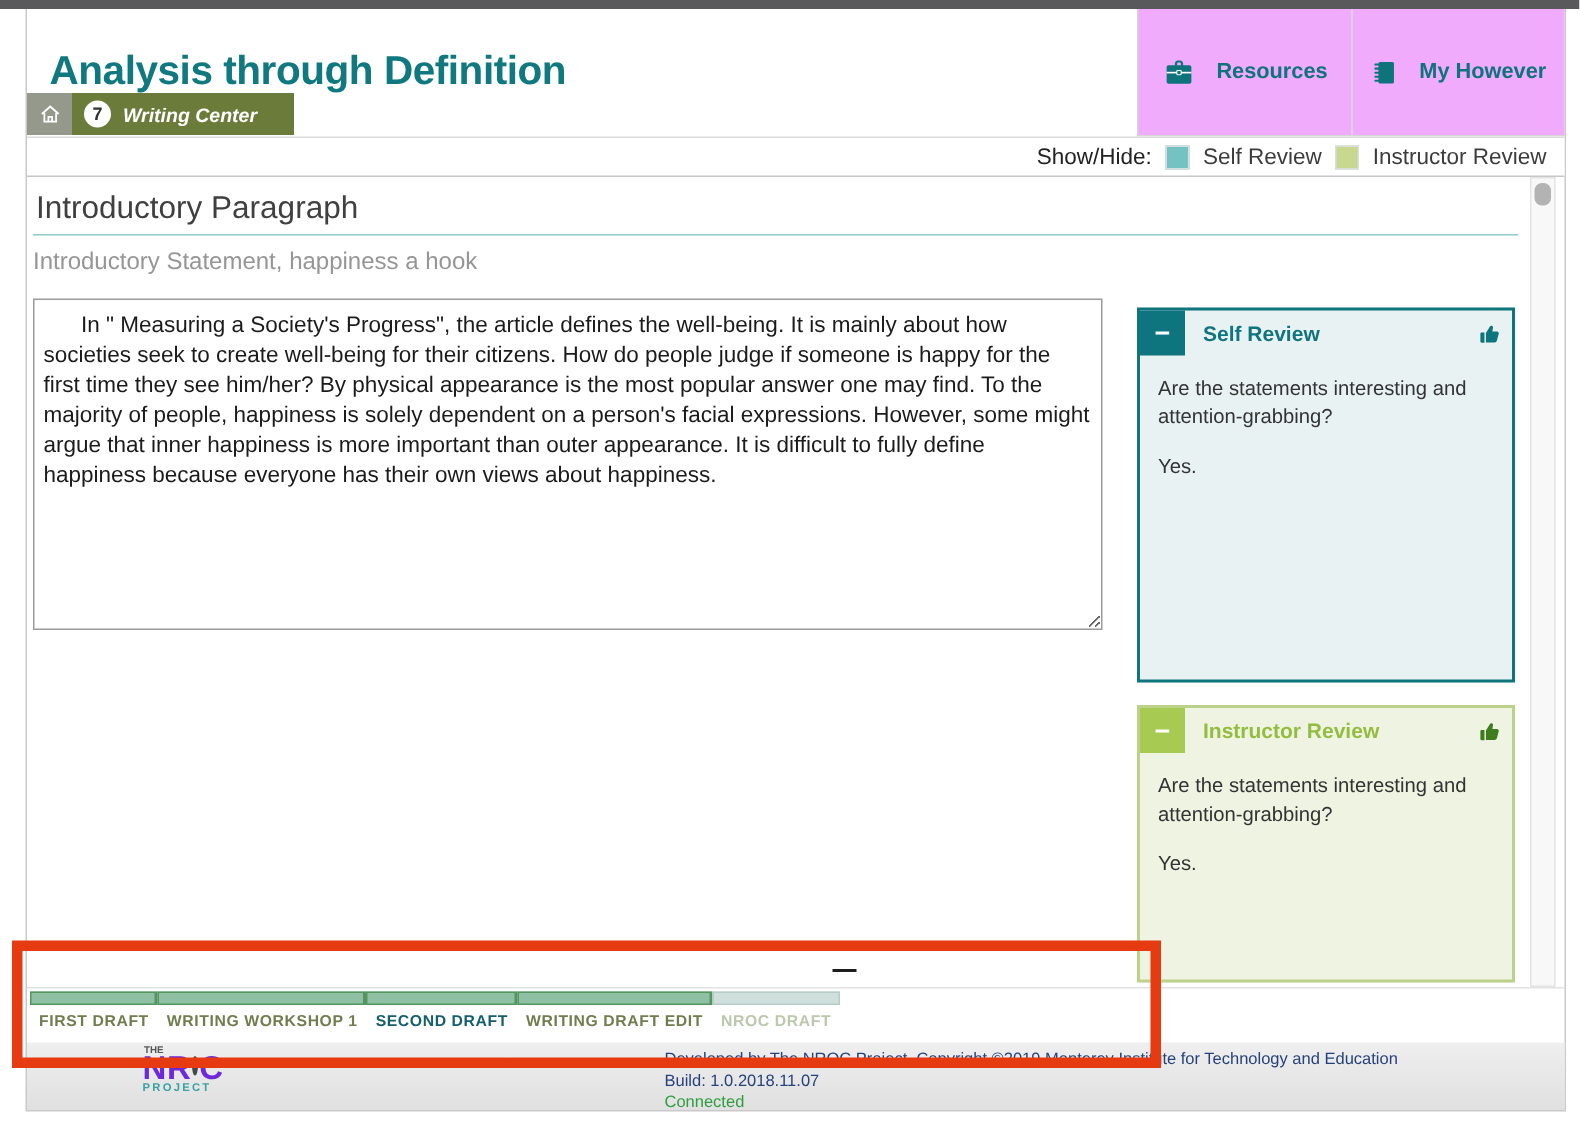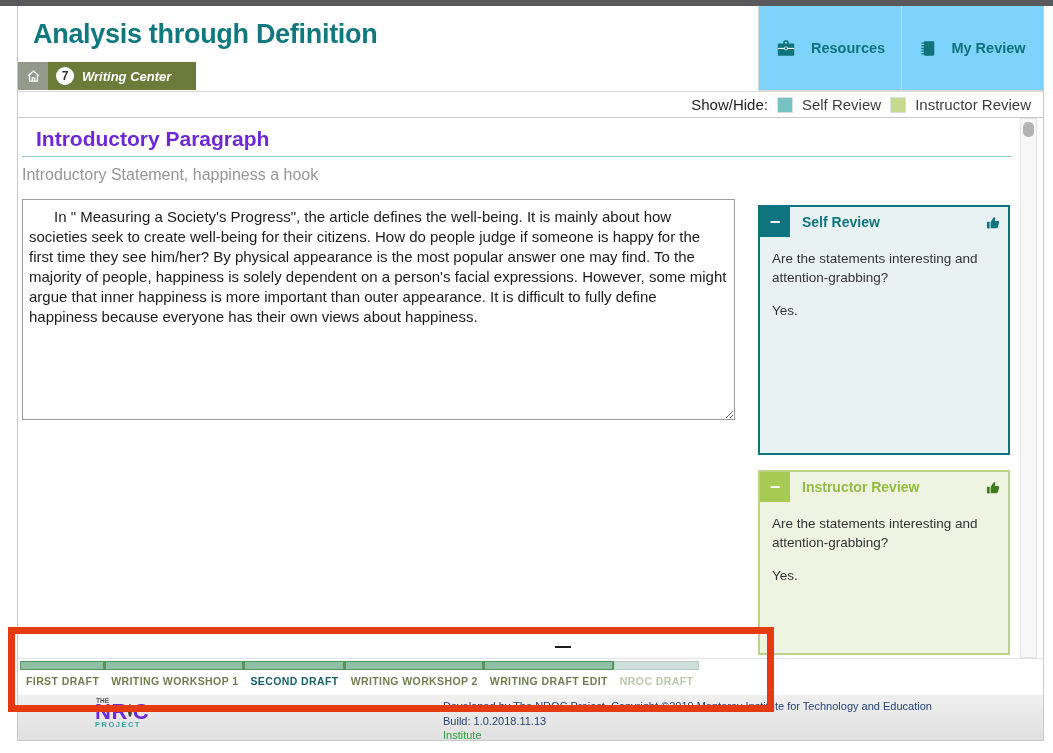--- a/index.html
+++ b/index.html
@@ -8,23 +8,23 @@
   .abs { position:absolute; }
   #stage-root { position:relative; width:1053px; height:753px; background:#fff; }
 
   
   .top-strip { left:0; top:0; width:1053px; height:6px; background:#59595b; }
   .frame-left  { left:17px; top:6px; width:1px; height:734px; background:#c9c9c9; }
   .frame-right { left:1043px; top:6px; width:1px; height:734px; background:#c9c9c9; }
   .frame-bottom{ left:17px; top:740px; width:1027px; height:1px; background:#c9c9c9; }
 
   
-  .page-title { left:33px; top:19px; font-size:27px; font-weight:bold; color:#10787f; letter-spacing:-0.3px; }
+  .page-title { left:33px; top:32px; font-size:27px; font-weight:bold; color:#10787f; letter-spacing:-0.3px; }
   .hdr-cell { top:6px; height:85px; border-left:1px solid #d5d5d5; border-bottom:1px solid #d5d5d5;
-              display:flex; align-items:center; justify-content:center; gap:14px; background:#7dd3fc; cursor:pointer; }
+              display:flex; align-items:center; justify-content:center; gap:14px; background:#f0abfc; cursor:pointer; }
   .hdr-cell .lbl { color:#0f737c; font-weight:bold; font-size:14.5px; }
   #resources-cell { left:758px; width:143px; }
   #journal-cell  { left:901px; width:142px; }
 
   
   .tab-home { left:18px; top:62px; width:30px; height:28px; background:#95998c;
               display:flex; align-items:center; justify-content:center; cursor:pointer; }
   .tab-writing { left:48px; top:62px; width:148px; height:28px; background:#6b7c3a;
                  display:flex; align-items:center; gap:8px; padding-left:8px; cursor:pointer; }
   .badge-7 { width:18px; height:18px; background:#fff; border-radius:50%;
@@ -36,21 +36,21 @@
   .showhide-row { left:18px; top:91px; width:1025px; height:27px; background:#fff;
                   border-top:1px solid #dcdcdc; border-bottom:1px solid #c8c8c8;
                   display:flex; align-items:center; justify-content:flex-end; gap:9px; padding-right:12px; }
   .showhide-row .cap { font-weight:normal; font-size:15px; color:#222; }
   .swatch { width:16px; height:16px; border:1px solid #d8dde0; cursor:pointer; }
   .swatch.teal { background:#74c2c1; }
   .swatch.green { background:#c9d88f; }
   .showhide-row .sw-lbl { font-size:15px; color:#3c3c3c; }
 
   
-  .content-heading { left:36px; top:127px; font-size:21px; font-weight:bold; color:#6d28d9; }
+  .content-heading { left:24px; top:127px; font-size:21px; font-weight:normal; color:#404040; }
   .heading-rule { left:22px; top:156px; width:990px; height:1px; background:#8fcbcb; }
   .content-sub { left:22px; top:166px; font-size:16px; color:#969696; }
 
   
   #essay-box { left:22px; top:199px; width:713px; height:221px; border:1px solid #9b9b9b;
                background:#fff; font-family:"Liberation Sans", sans-serif; font-size:15px;
                line-height:20px; color:#1b1b1b; padding:7px 6px; resize:both; }
 
   
   .panel { width:252px; }
@@ -136,21 +136,21 @@
     <span>
       <svg width="18" height="19" viewBox="0 0 20 20" fill="#0f737c">
         <rect x="5.5" y="2" width="11.5" height="16" rx="1.2"></rect>
         <rect x="2.5" y="3.2" width="4" height="1.5" rx="0.7"></rect>
         <rect x="2.5" y="6.2" width="4" height="1.5" rx="0.7"></rect>
         <rect x="2.5" y="9.2" width="4" height="1.5" rx="0.7"></rect>
         <rect x="2.5" y="12.2" width="4" height="1.5" rx="0.7"></rect>
         <rect x="2.5" y="15.2" width="4" height="1.5" rx="0.7"></rect>
       </svg>
     </span>
-    <span class="lbl">My Review</span>
+    <span class="lbl">My However</span>
   </div>
 
   <div class="abs tab-home">
     <span>
       <svg width="15" height="14" viewBox="0 0 16 15" fill="none" stroke="#ffffff" stroke-width="1.3">
         <path d="M2 7.5 8 2.2 14 7.5"></path>
         <path d="M3.8 6.8V13h8.4V6.8"></path>
         <path d="M6.7 13V9.6h2.6V13"></path>
       </svg>
     </span>
@@ -218,44 +218,40 @@
       <div class="stage complete">
         <div class="seg"></div>
         <div class="lbl">WRITING WORKSHOP 1</div>
       </div>
       <div class="stage current">
         <div class="seg"></div>
         <div class="lbl">SECOND DRAFT</div>
       </div>
       <div class="stage complete">
         <div class="seg"></div>
-        <div class="lbl">WRITING WORKSHOP 2</div>
-      </div>
-      <div class="stage complete">
-        <div class="seg"></div>
         <div class="lbl">WRITING DRAFT EDIT</div>
       </div>
       <div class="stage upcoming">
         <div class="seg"></div>
         <div class="lbl">NROC DRAFT</div>
       </div>
     </div>
 
   <div class="abs footer"></div>
   <div class="abs nroc-logo">
     <div class="nroc-the">THE</div>
     <div class="nroc-main">
       <span>NR</span>
       <span class="nroc-globe"></span>
       <span>C</span>
     </div>
     <div class="nroc-project">PROJECT</div>
   </div>
   <div class="abs footer-info">
     <div>Developed by The NROC Project. Copyright ©2019 Monterey Institute for Technology and Education</div>
-    <div>Build: 1.0.2018.11.13</div>
-    <div class="status">Institute</div>
+    <div>Build: 1.0.2018.11.07</div>
+    <div class="status">Connected</div>
   </div>
 
   <div class="abs red-annotation"></div>
   <div class="abs stray-dash"></div>
 
 </div>
 
 </body></html>

